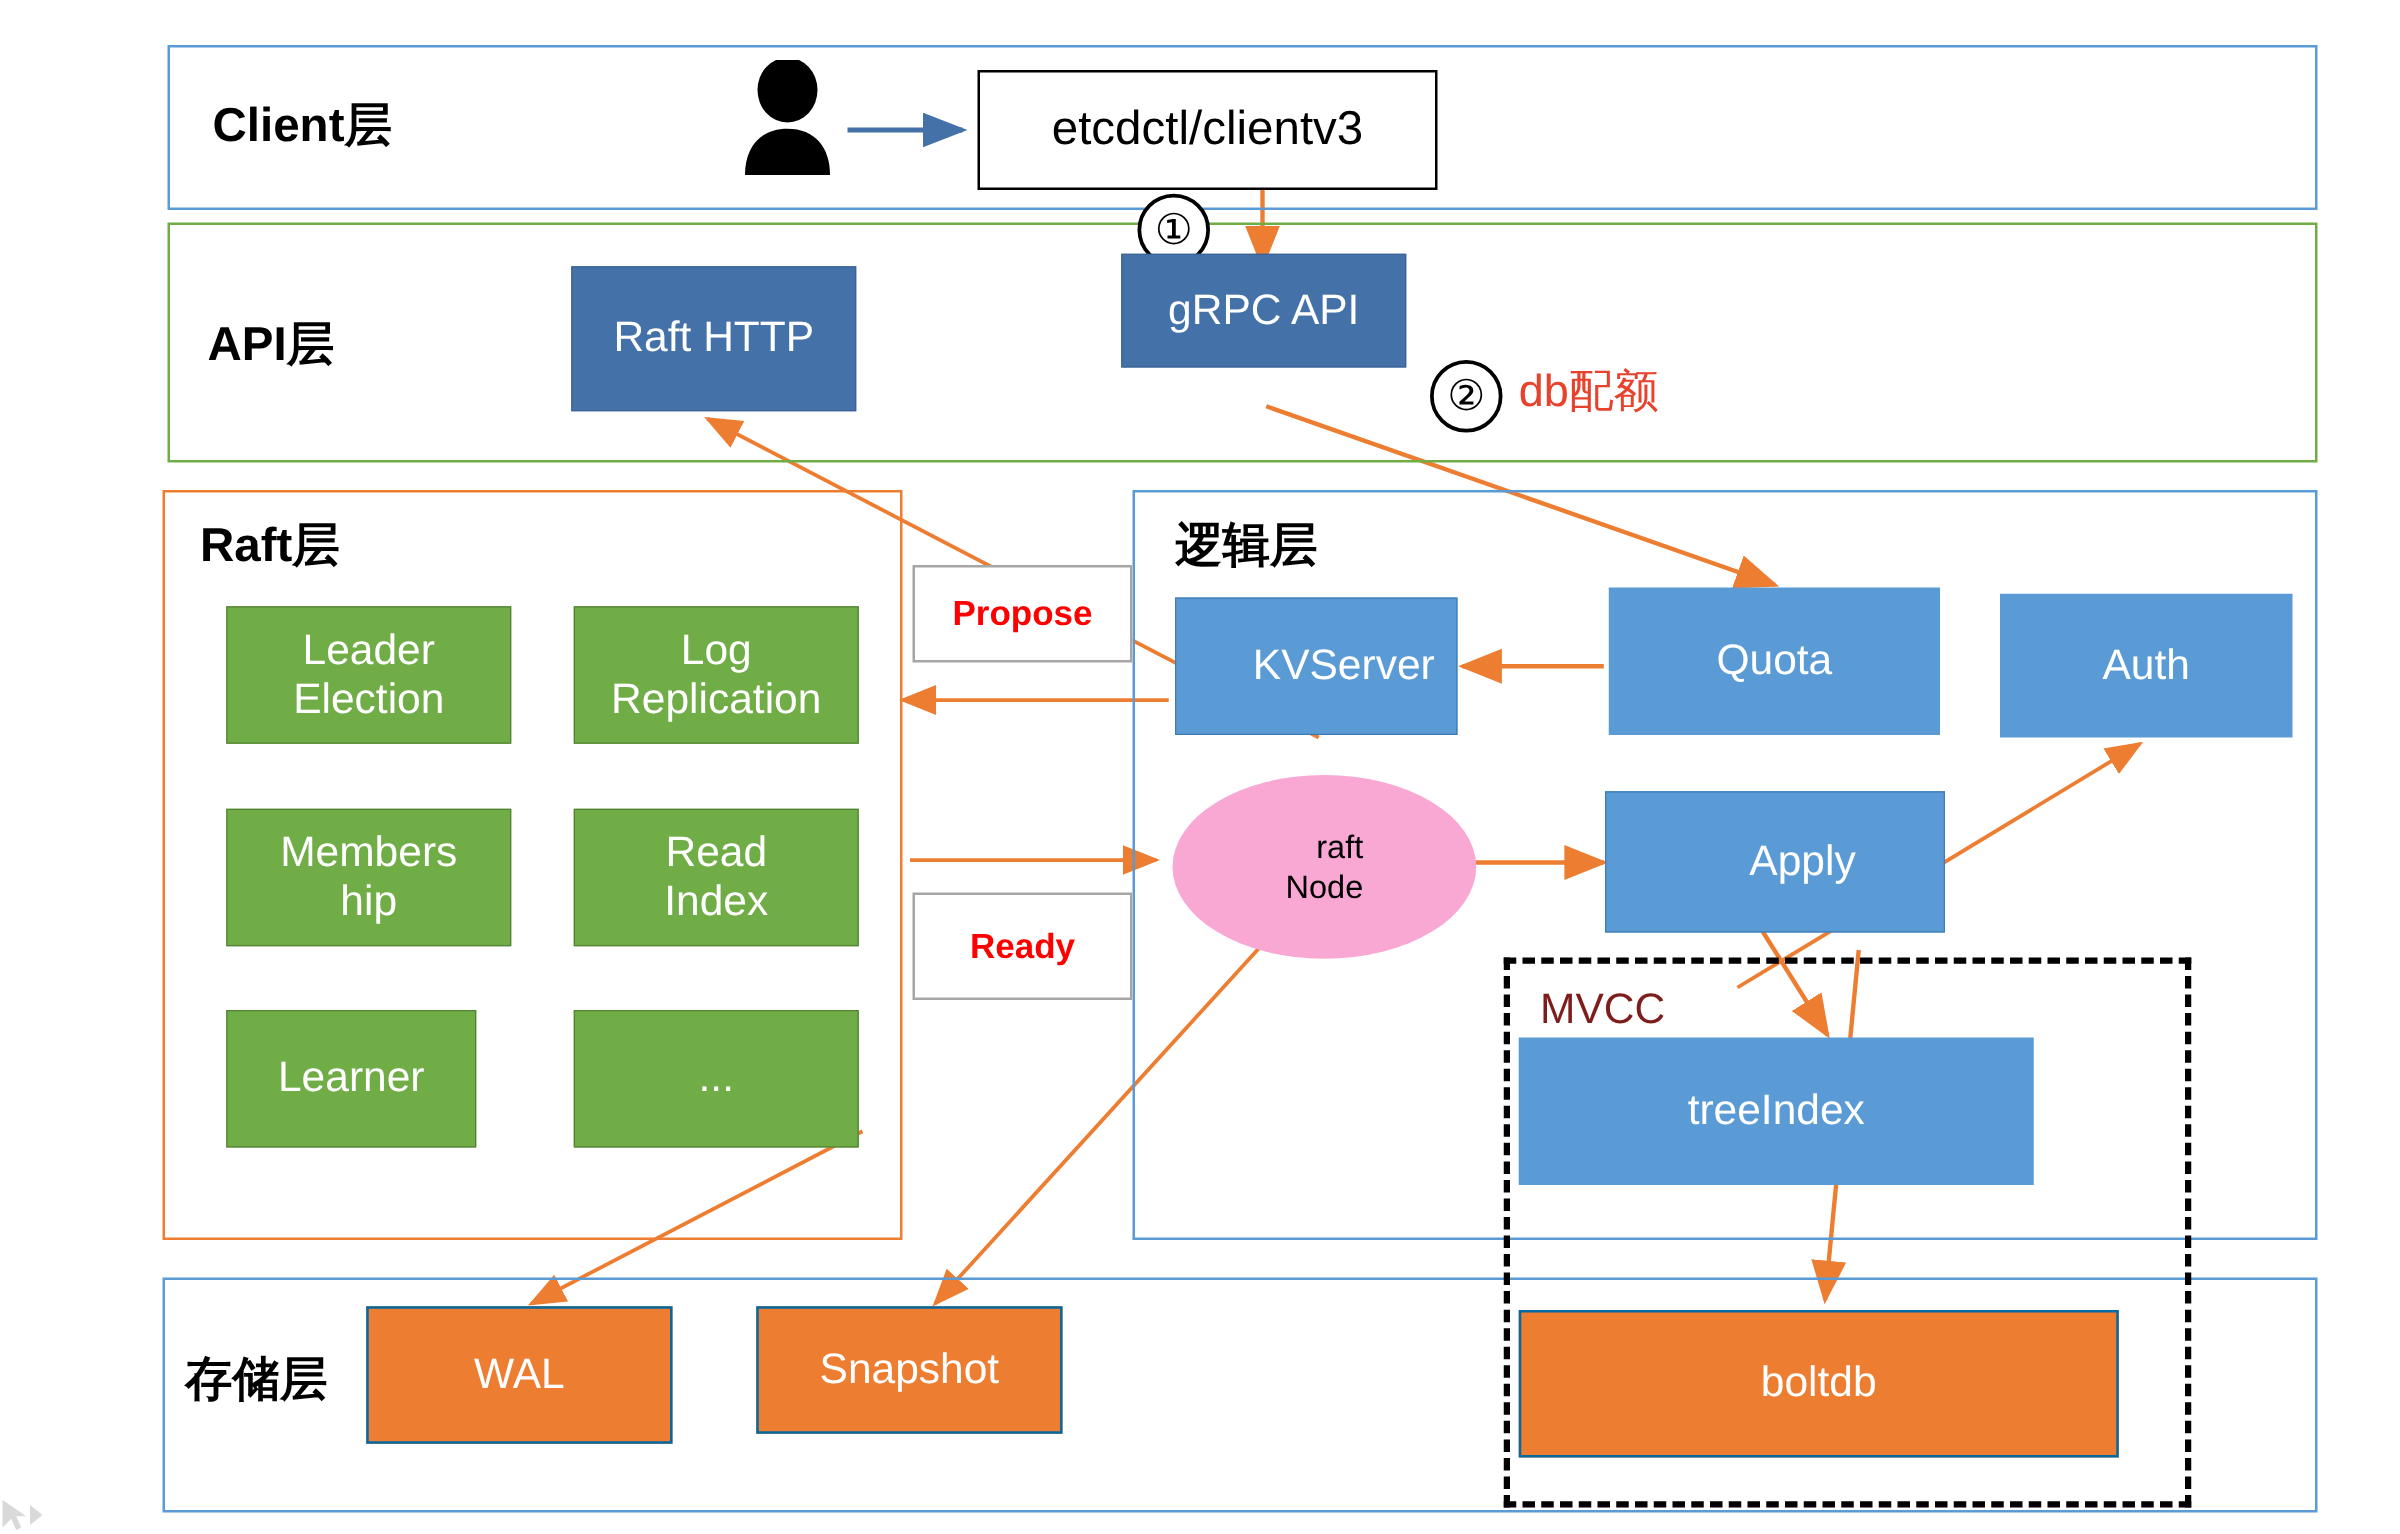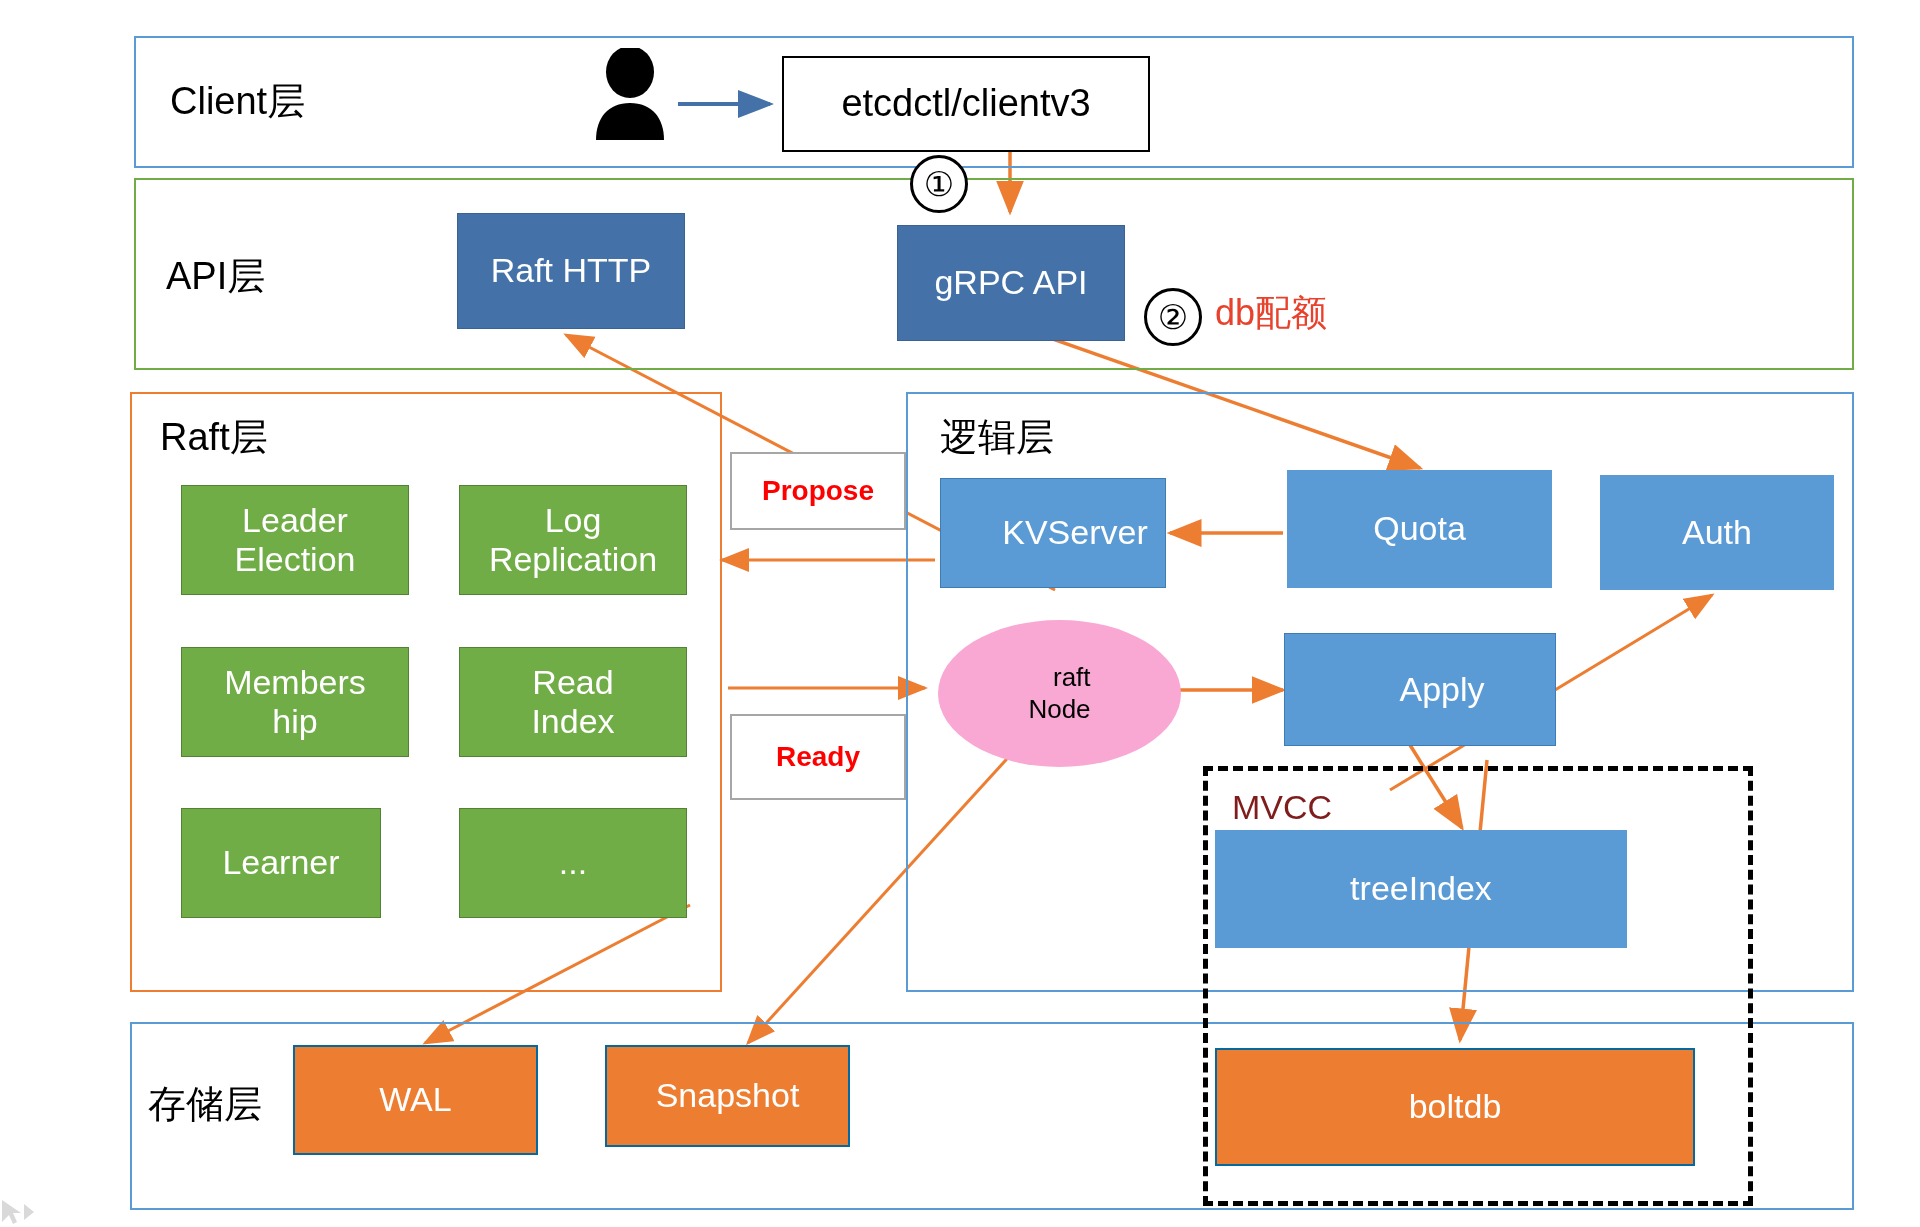--- a/index.html
+++ b/index.html
@@ -39,21 +39,21 @@
   .frame-orange { border: 2px solid #ed7d31; }
 
   .layer-title {
     position: absolute;
     font-size: 38px;
     color: #000000;
     font-weight: 400;
     white-space: nowrap;
     line-height: 1;
   }
-  .layer-title.cjk-bold { font-weight: 400; }
+  .layer-title.cjk-bold { font-weight: 700; }
 
   
   .node {
     position: absolute;
     box-sizing: border-box;
     display: flex;
     align-items: center;
     justify-content: center;
     text-align: center;
     color: #ffffff;
@@ -229,21 +229,21 @@
       <path d="M44 55 C22 55 10 70 10 92 L78 92 C78 70 66 55 44 55 Z" fill="#000000"></path>
     </svg>
   </div>
 
   <div class="node node-white" style="left:782px; top:56px; width:368px; height:96px; font-size:38px;">etcdctl/clientv3</div>
 
   <div class="circle-num" style="left:910px; top:155px; width:58px; height:58px;">①</div>
 
   <div class="node node-blue-dark" style="left:457px; top:213px; width:228px; height:116px;">Raft HTTP</div>
 
-  <div class="node node-blue-dark" style="left:897px; top:225px; width:228px; height:116px;">gRPC API</div>
+  <div class="node node-blue-dark" style="left:897px; top:203px; width:228px; height:91px;">gRPC API</div>
 
   <div class="circle-num" style="left:1144px; top:288px; width:58px; height:58px;">②</div>
 
   <div class="red-note" style="left:1215px; top:295px;">db配额</div>
 
   <div class="node node-green" style="left:181px; top:485px; width:228px; height:110px;">Leader
 Election</div>
 
   <div class="node node-green" style="left:459px; top:485px; width:228px; height:110px;">Log
 Replication</div>

